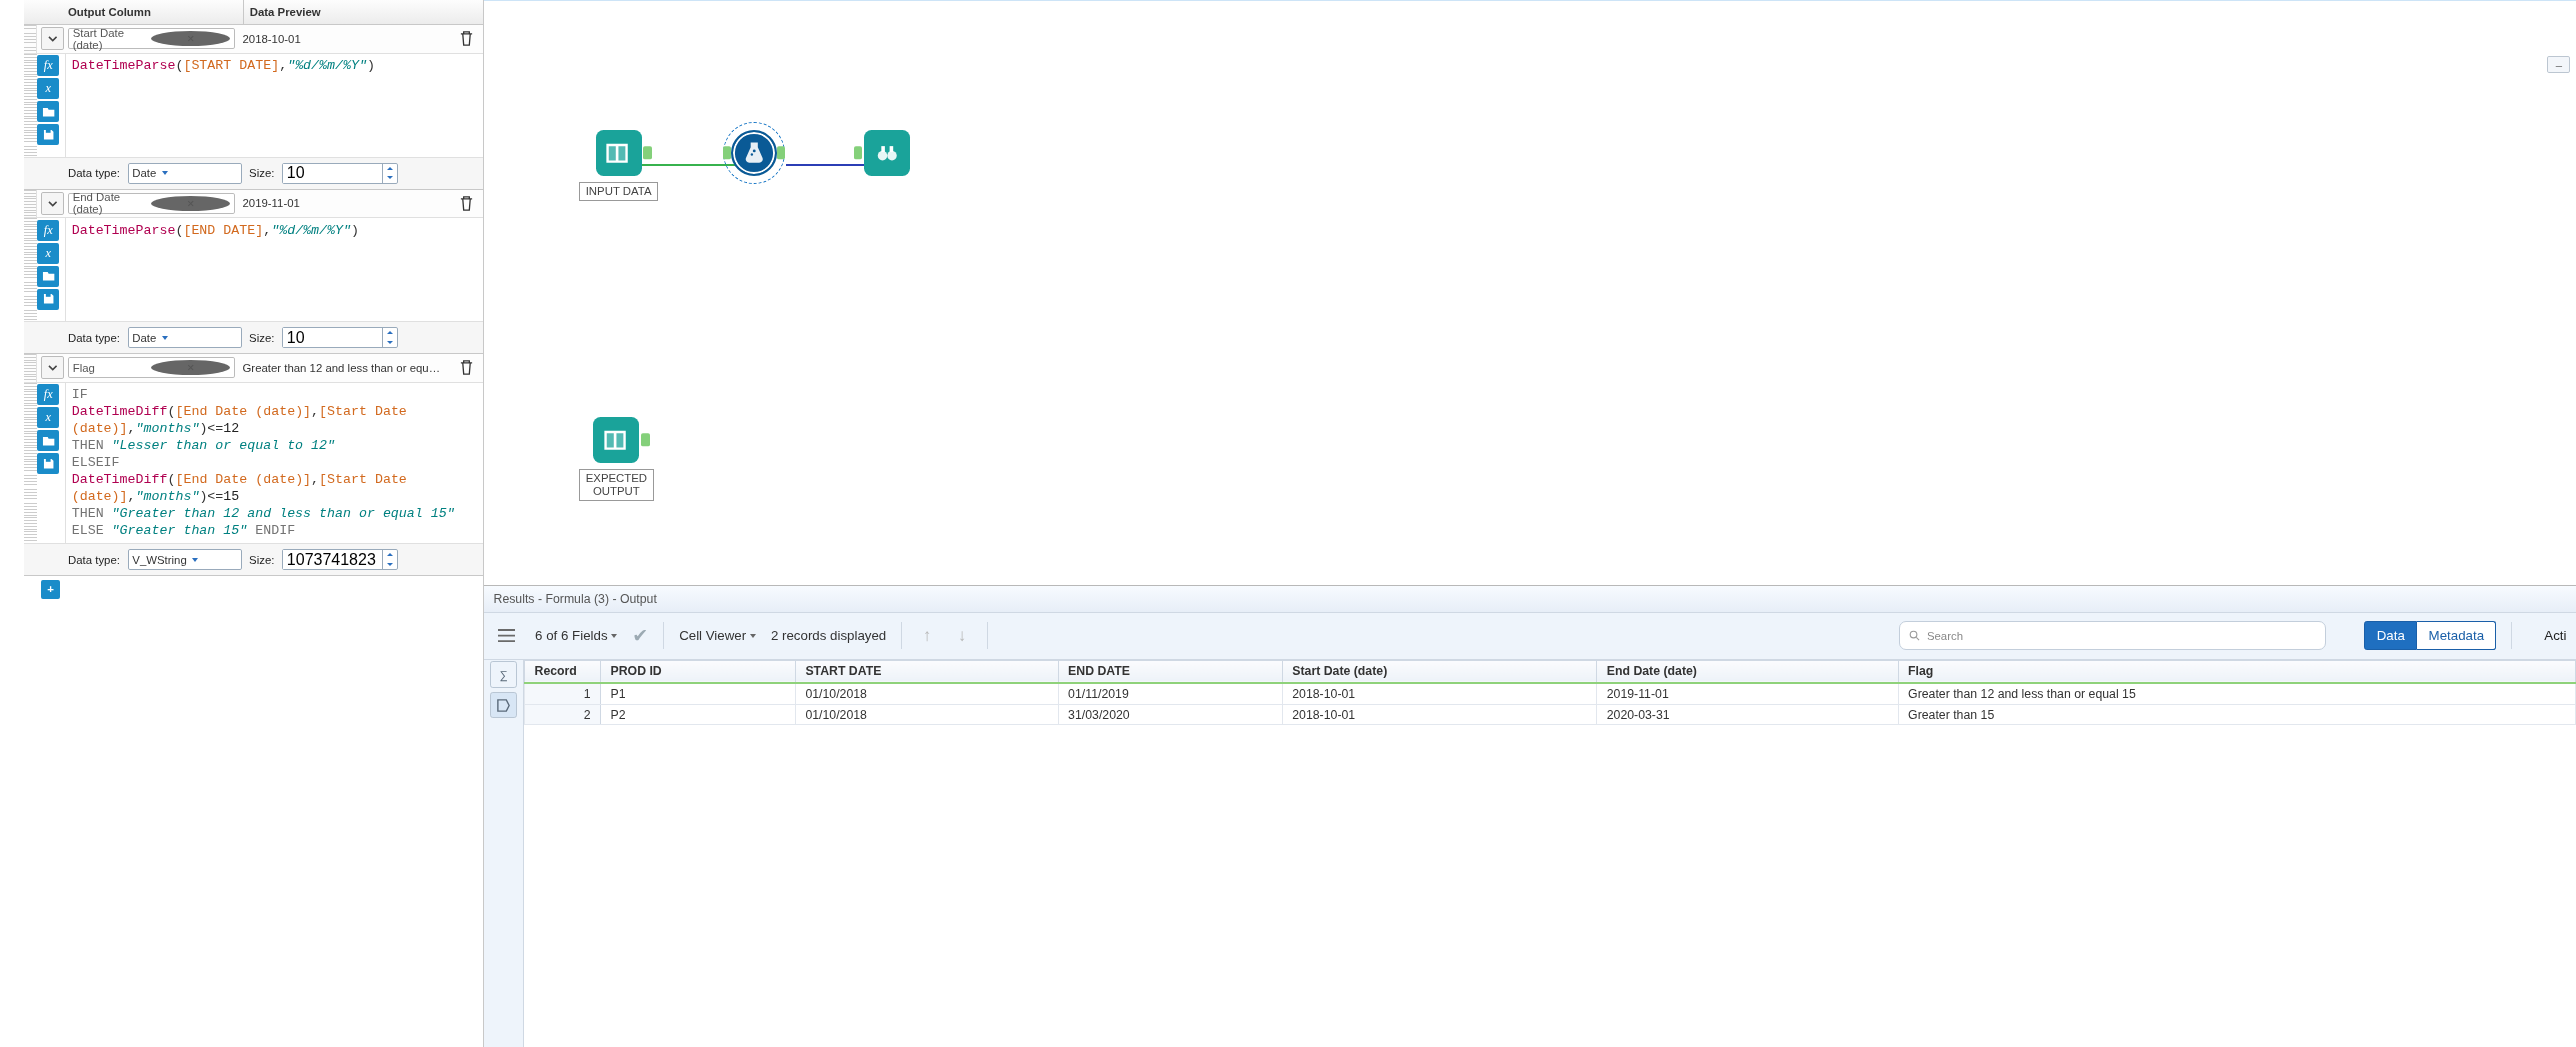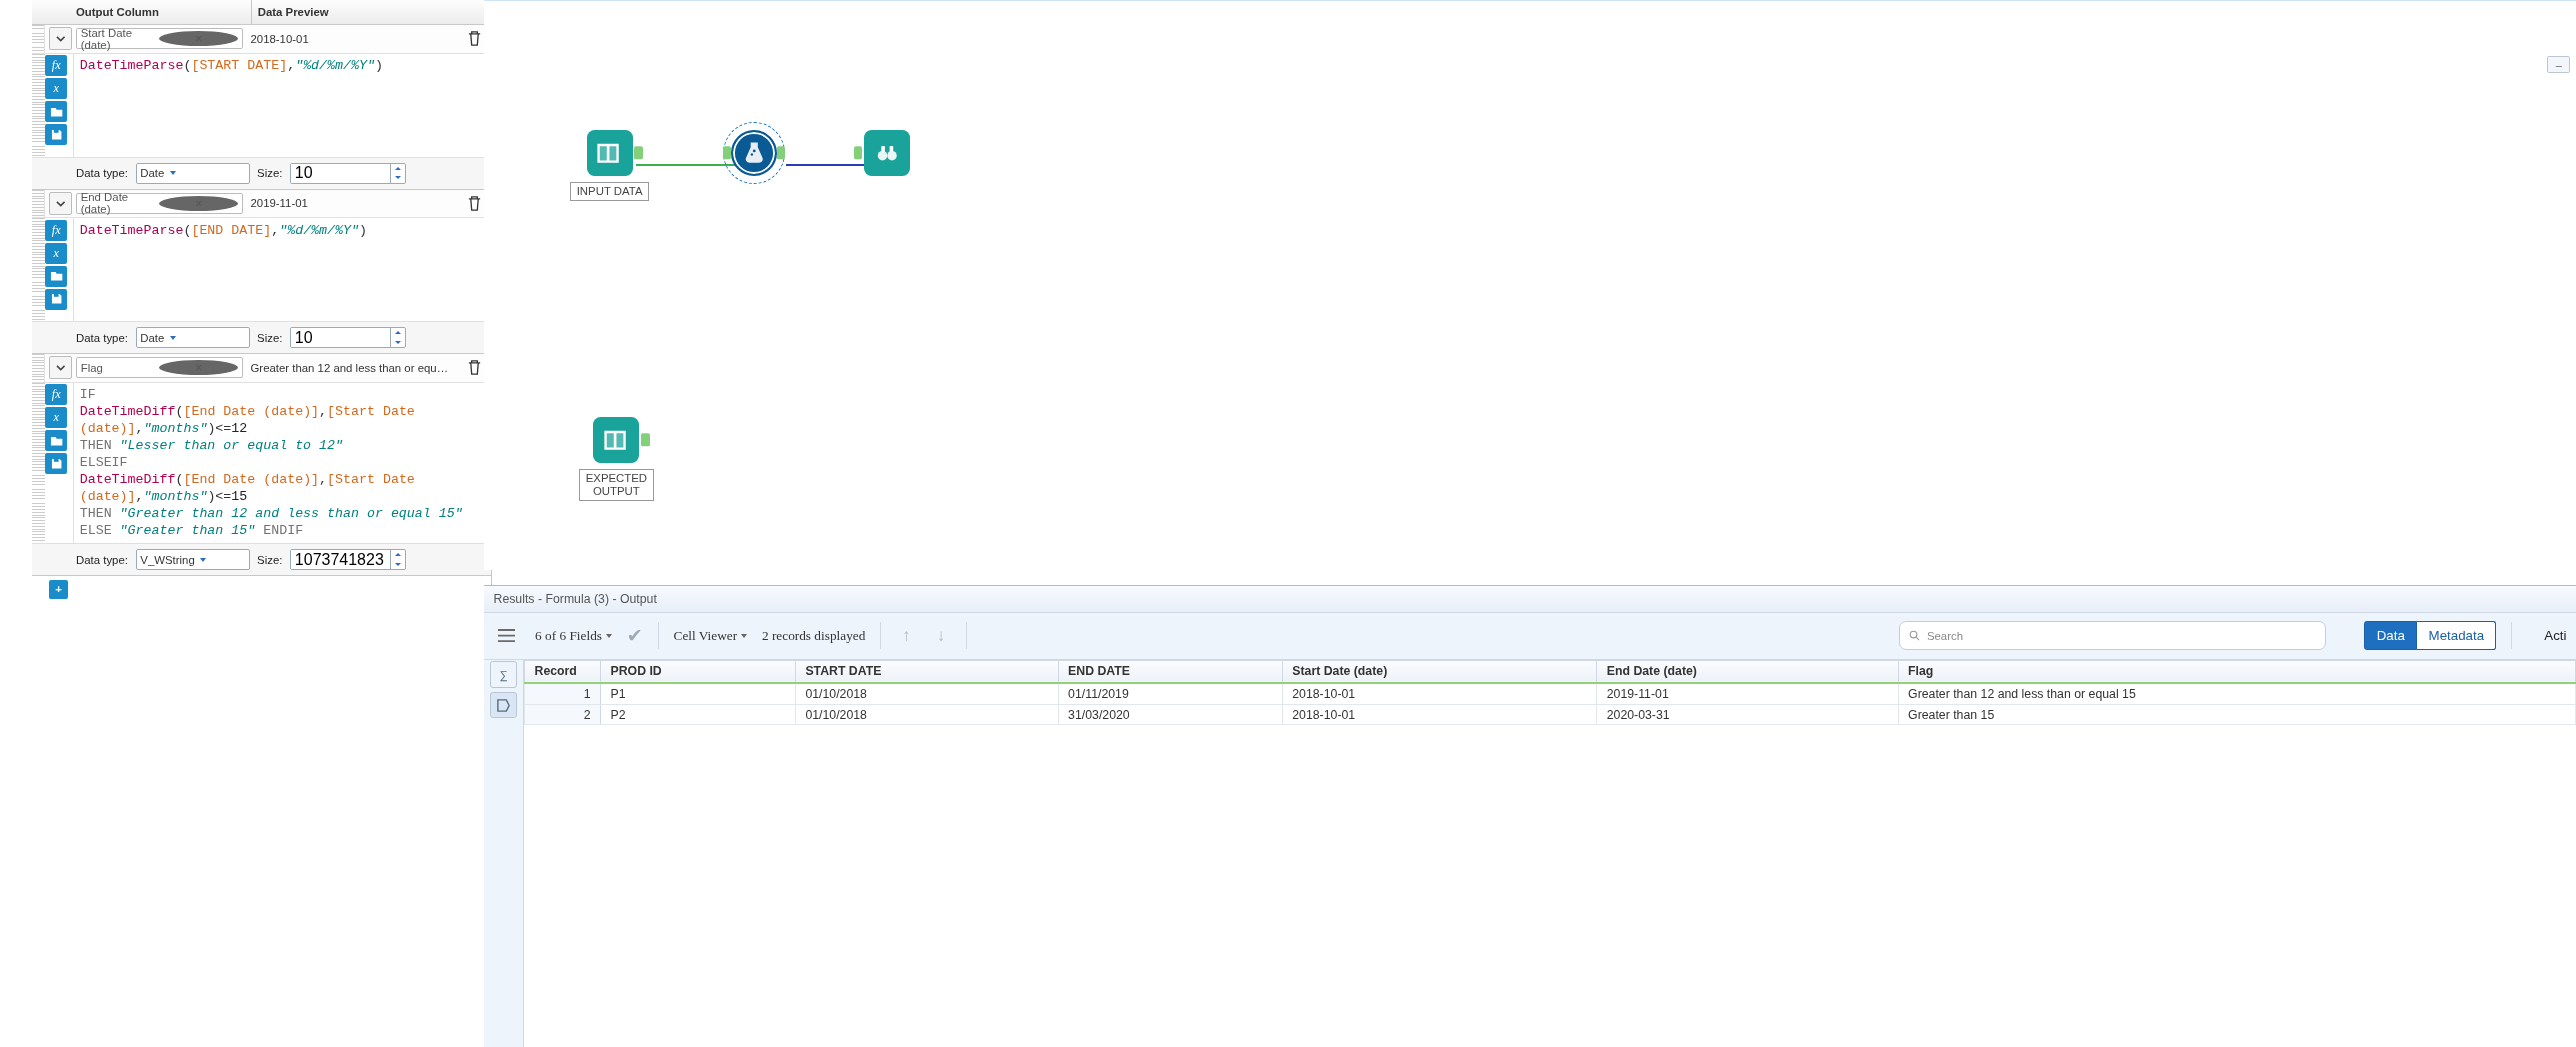--- a/index.html
+++ b/index.html
@@ -9,21 +9,21 @@
     background: #fff;
     color: #333;
     width: 2576px;
     height: 1047px;
     overflow: hidden;
     position: relative;
   }
   
   .left-panel {
     position: absolute;
-    left: 8px; top: 0;
+    left: 0; top: 0;
     width: 484px;
     height: 1047px;
     border-right: 0.9px solid #c8c8c8;
     background: #fff;
     padding-left: 24px;
   }
   .header-row {
     display: flex;
     height: 25px;
     border-bottom: 0.9px solid #c8c8c8;
@@ -136,21 +136,21 @@
   .results-title {
     height:26.6px; display:flex; align-items:center; padding:0 9.5px; color:#555; font-size:12.3px;
     background:linear-gradient(#f7fbff,#e7eef7); border-bottom:0.9px solid #cfd8e3;
   }
   .results-toolbar {
     height:47px; display:flex; align-items:center; gap:15px; padding:0 9.5px;
     background:#eef4fb; border-bottom:0.9px solid #cfd8e3;
   }
   .tb-ico { width:26.6px;height:26.6px;display:flex;align-items:center;justify-content:center;color:#6a6a6a;border-radius:2.8px;}
   .tb-sep { width:0.9px; height:26.6px; background:#cfd8e3; }
-  .tb-text { font-size:13.3px; color:#333;font-family:Liberation Serif, serif; }
+  .tb-text { font-size:13.3px; color:#333; }
   .tb-caret { width:0;height:0;border-left:3.8px solid transparent;border-right:3.8px solid transparent;border-top:4.7px solid #666; margin-left:3.8px;}
   .check-ico{ color:#9caab3; font-size:19px; }
   .nav-arr { color:#b7b7b7; font-size:17px; padding:0 5.7px;}
   .search-box {
     margin-left:auto; width:427px; height:28.5px; border:0.9px solid #c3cedb; background:#fff; border-radius:7px;
     display:flex; align-items:center; padding:0 7.6px; gap:5.7px; color:#888;
   }
   .search-box svg{ width:13.3px;height:13.3px; }
   .seg { display:flex; margin-left:23px;}
   .seg button{ height:28.5px; padding:0 11.4px; border:0.9px solid #1a5fa8; background:#fff; color:#1a5fa8; font-size:13.3px; cursor:pointer;}
@@ -353,21 +353,21 @@
     <div class="add-btn">+</div>
   </div>
 </div>
 
 <div class="canvas">
   <div class="floating-dash">–</div>
 
   <div class="wire green" style="left:152px; top:163px; width:99px;"></div>
   <div class="wire blue" style="left:302px; top:163px; width:82px;"></div>
 
-  <div class="node" style="left:86px; top:129px;">
+  <div class="node" style="left:95px; top:129px;">
     <div class="node-icon teal">
       <svg class="book-svg" viewBox="0 0 24 24" fill="none" stroke="#fff" stroke-width="2">
         <path d="M3 5 h8 v14 h-8z M11 5 h8 v14 h-8z" fill="#fff" fill-opacity=".25"></path>
         <path d="M11 5 v14"></path>
       </svg>
       <div class="port out"></div>
     </div>
     <div class="node-label">INPUT DATA</div>
   </div>
 

